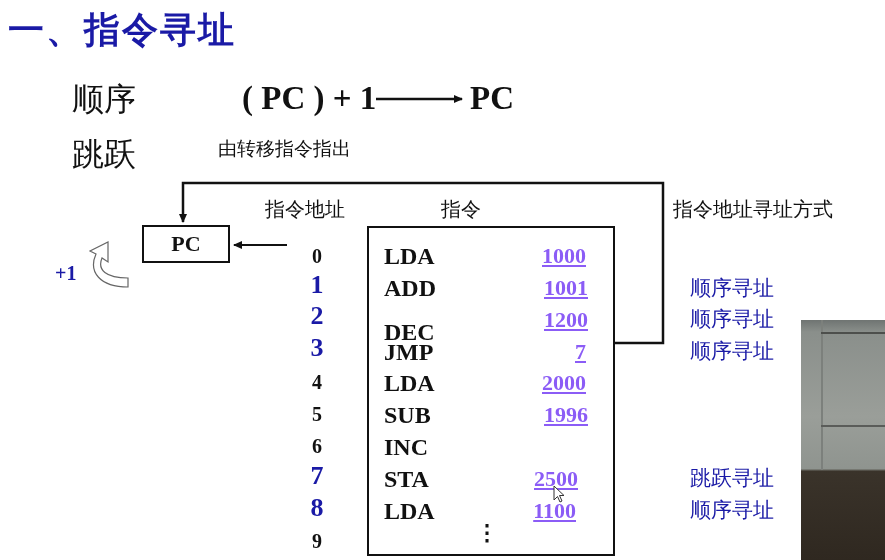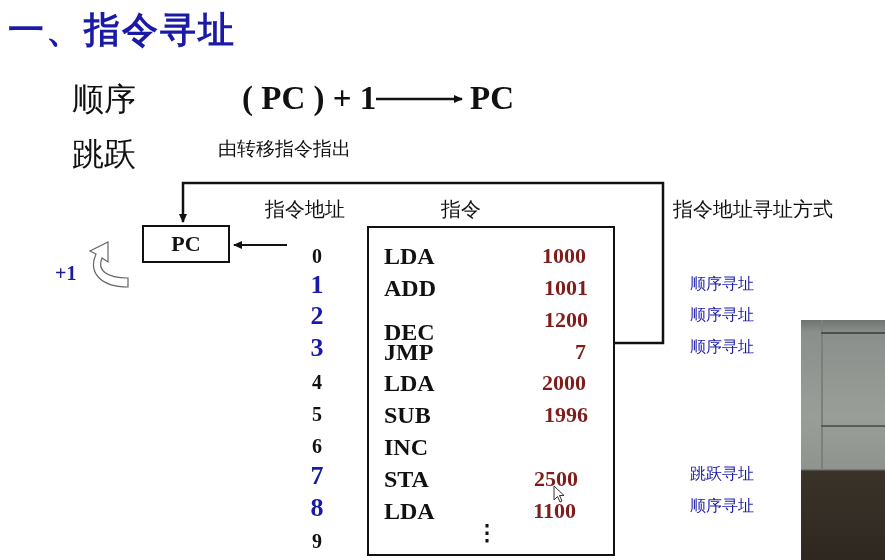--- a/index.html
+++ b/index.html
@@ -24,22 +24,22 @@
     font-family: "Liberation Serif", serif; font-weight: bold; font-size: 22px;
   }
   .plus1 { left: 55px; top: 262px; font-family: "Liberation Serif", serif; font-weight: bold; font-size: 20px; color: #1a1aa6; }
   .mem-box {
     left: 367px; top: 226px; width: 248px; height: 330px; border: 2.5px solid #111; box-sizing: border-box;
   }
   .addr { width: 30px; text-align: center; font-family: "Liberation Serif", serif; font-weight: bold; }
   .addr.black { font-size: 20px; color: #111; }
   .addr.blue { font-size: 26px; color: #1a1aa6; }
   .op { font-family: "Liberation Serif", serif; font-weight: bold; font-size: 24px; color: #111; }
-  .operand { font-family: "Liberation Serif", serif; font-weight: bold; font-size: 22px; color: #7f1d1d; text-align: right; width: 80px; }
-  .mode { font-family: "DejaVu Sans", sans-serif; font-size: 16px; color: #1a1aa6; }
+  .operand { font-family: "Liberation Serif", serif; font-weight: bold; font-size: 22px; color: #8b5cf6; text-align: right; width: 80px; text-decoration: underline; }
+  .mode { font-family: "DejaVu Sans", sans-serif; font-size: 21px; color: #1a1aa6; }
   .webcam {
     left: 801px; top: 320px; width: 84px; height: 240px;
     background: linear-gradient(to bottom, #6f7472 0%, #8a8f8b 5%, #9a9e99 40%, #8f948f 62%, #3a332a 63%, #2f2820 100%);
   }
   .webcam .line1 { position:absolute; left: 20px; top: 12px; right: 0; height: 2px; background:#4d4f4c; }
   .webcam .line2 { position:absolute; left: 20px; top: 105px; right: 0; height: 2px; background:#5a5c59; }
   .webcam .vline { position:absolute; left: 20px; top: 0; width: 2px; height: 150px; background:#7c807c; }
   svg.lines { position: absolute; left: 0; top: 0; }
 </style>
 </head>

